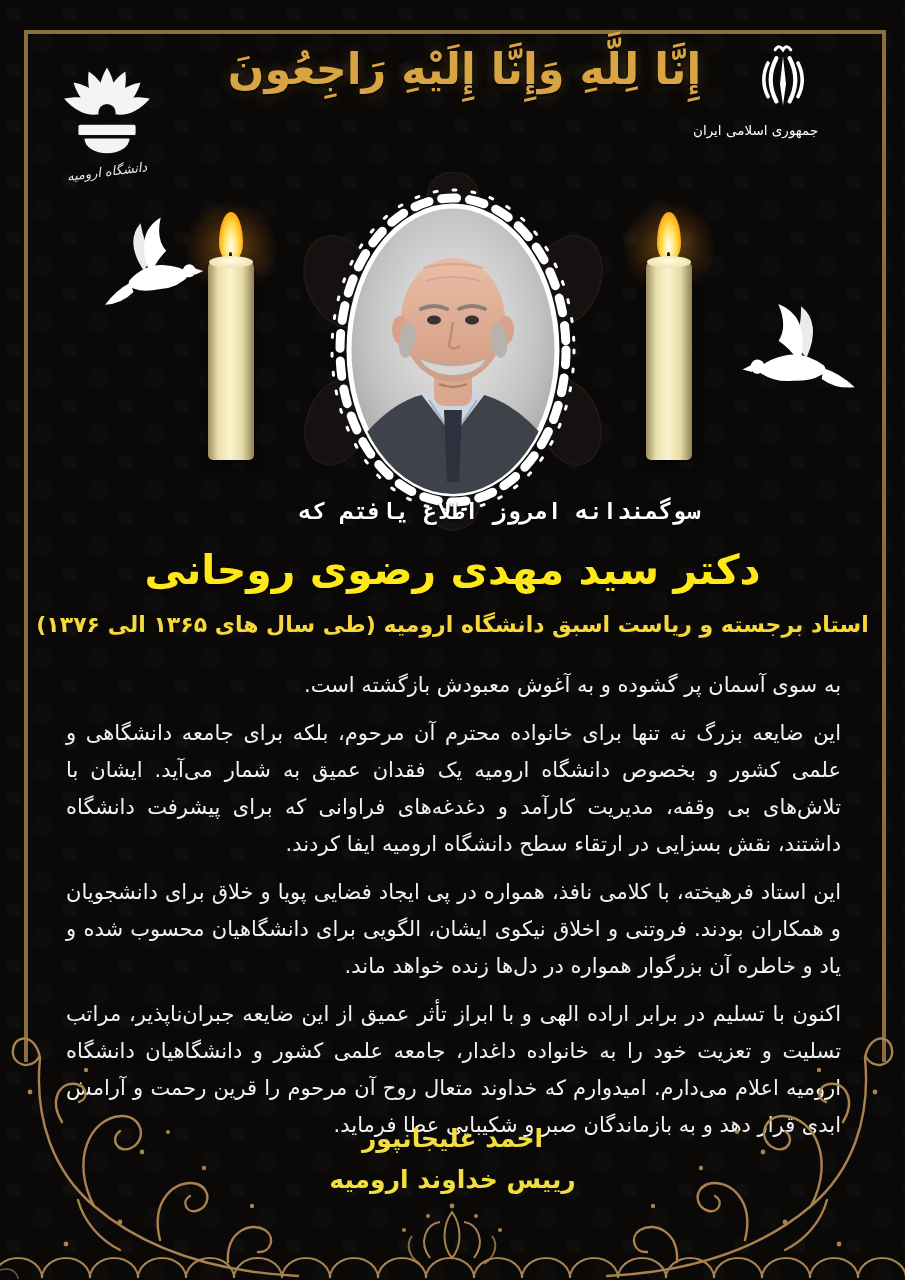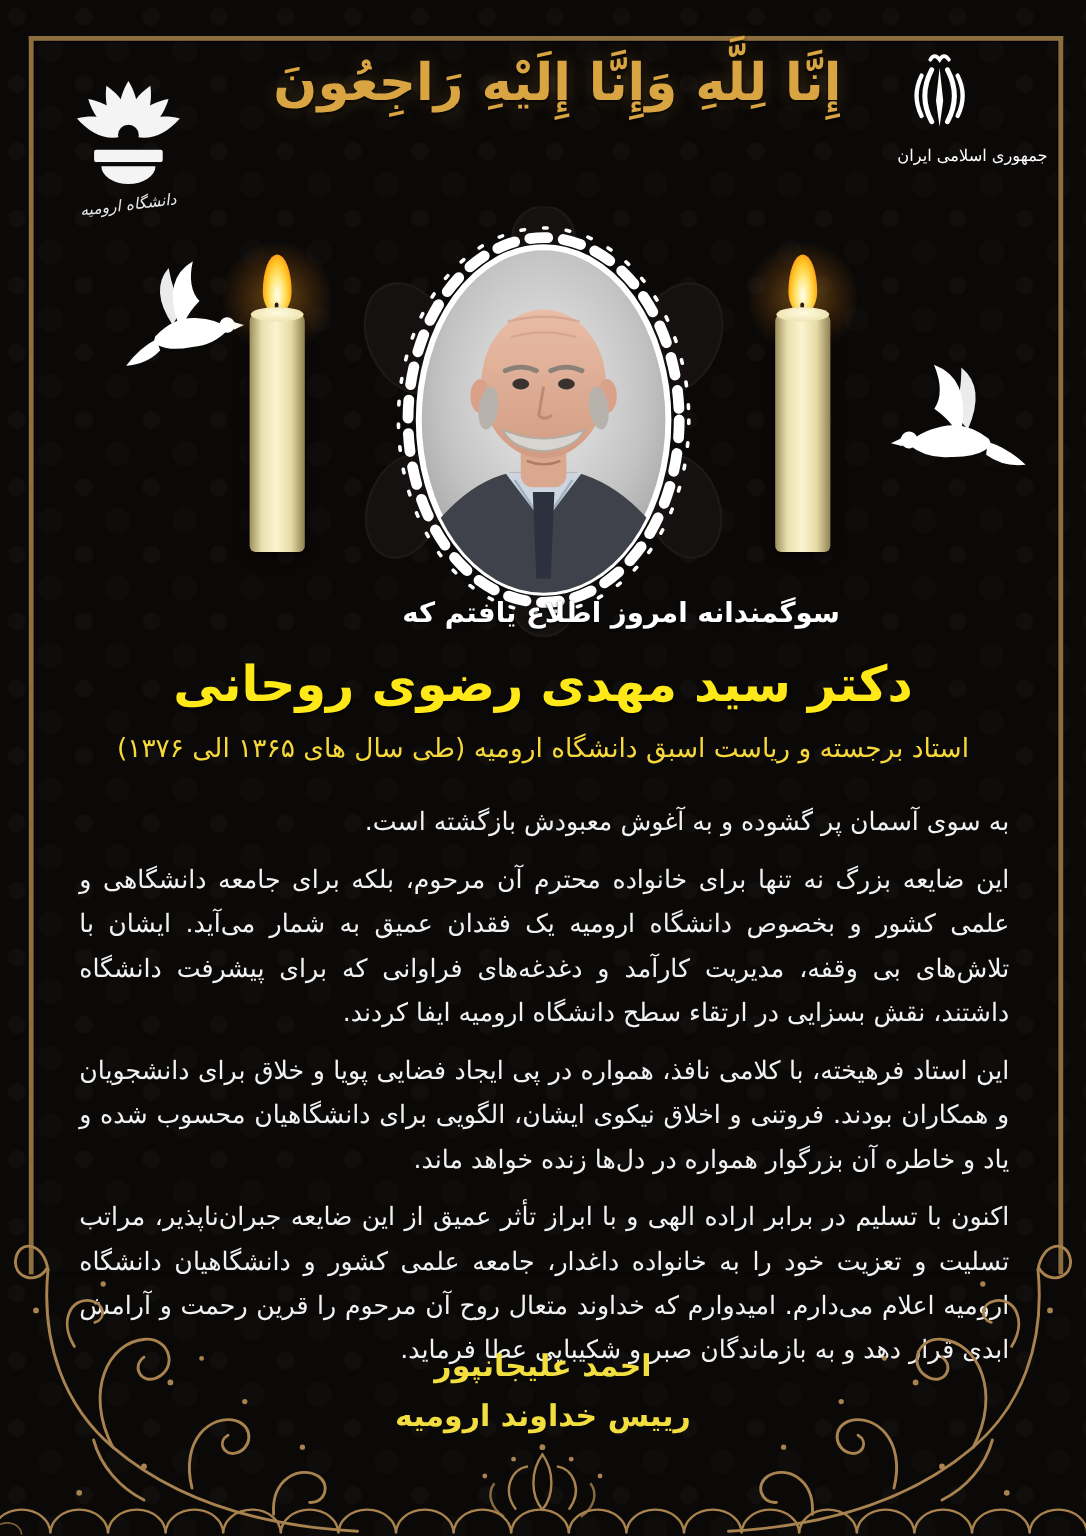--- a/index.html
+++ b/index.html
@@ -14,21 +14,21 @@
     border:4px solid #8d6e3e;border-bottom:none;
     box-shadow:inset 0 0 0 1px rgba(0,0,0,.6);}
   
   .uni-logo{position:absolute;left:48px;top:58px;width:118px;text-align:center;}
   .uni-logo svg{display:block;margin:0 auto;}
   .uni-caption{color:#e8e8e8;font-size:13px;font-style:italic;transform:rotate(-7deg);
     margin-top:2px;letter-spacing:1px;}
   .calligraphy{position:absolute;top:44px;left:0;width:100%;text-align:center;
     transform:translateX(12px);color:#d9a442;font-size:43px;font-weight:bold;
     text-shadow:0 2px 3px rgba(0,0,0,.8), 0 0 14px rgba(217,164,66,.25);}
-  .gov-block{position:absolute;right:32px;top:40px;width:180px;text-align:right;color:#fff;}
+  .gov-block{position:absolute;right:32px;top:40px;width:180px;text-align:left;color:#fff;}
   .gov-block svg{display:block;margin:0 auto 6px auto;}
   .gov-line1{font-size:13.5px;margin-top:2px;}
   .gov-line2{font-size:14px;font-weight:bold;margin-top:12px;}
   
   .dove{position:absolute;}
   .dove-left{left:96px;top:210px;width:108px;height:112px;transform:rotate(-4deg);}
   .dove-right{left:740px;top:290px;width:118px;height:128px;transform:scaleX(-1) rotate(6deg);}
   
   .candle{position:absolute;width:46px;top:246px;height:230px;}
   .candle-left{left:208px;}
@@ -42,25 +42,25 @@
     background:radial-gradient(circle,rgba(255,170,40,.38) 0%,rgba(255,140,20,.14) 45%,transparent 70%);}
   .flame{position:absolute;left:11px;top:-34px;width:24px;height:50px;
     border-radius:50% 50% 50% 50%/62% 62% 38% 38%;
     background:radial-gradient(ellipse at 50% 68%,#fffef0 0%,#ffe77a 32%,#ffc325 58%,#ff8d12 80%,rgba(255,110,10,.05) 100%);
     filter:blur(.4px);}
   .wick{position:absolute;left:21px;top:6px;width:3px;height:11px;background:#2a1c10;border-radius:2px;}
   
   .photo-wrap{position:absolute;left:293px;top:172px;width:320px;height:360px;}
   
   .intro{position:absolute;top:498px;right:205px;color:#ffffff;font-size:23px;font-weight:600;
-    text-shadow:0 1px 2px #000;}
+    text-shadow:0 1px 2px #000;font-family:Liberation Mono, monospace;}
   .dead-name{position:absolute;top:546px;left:0;width:100%;text-align:center;color:#ffe817;
     font-size:41px;font-weight:800;letter-spacing:-1px;text-shadow:0 2px 3px rgba(0,0,0,.7);}
   .dead-role{position:absolute;top:612px;left:0;width:100%;text-align:center;color:#f6d83a;
-    font-size:22px;font-weight:400;}
+    font-size:22px;font-weight:700;}
   .body-text{position:absolute;top:656px;right:53px;left:55px;color:#f2f2f2;
     font-size:21px;line-height:37px;text-align:justify;font-weight:500;}
   .body-text p{margin:11px;}
   .signature{position:absolute;top:1118px;left:0;width:100%;text-align:center;color:#f2de3e;
     font-size:25px;font-weight:700;line-height:41px;}
   
   .filigree{position:absolute;bottom:0;width:300px;height:280px;}
   .filigree-left{left:0;}
   .filigree-right{right:0;transform:scaleX(-1);}
   .bottom-band{position:absolute;bottom:0;left:0;width:905px;height:80px;}

